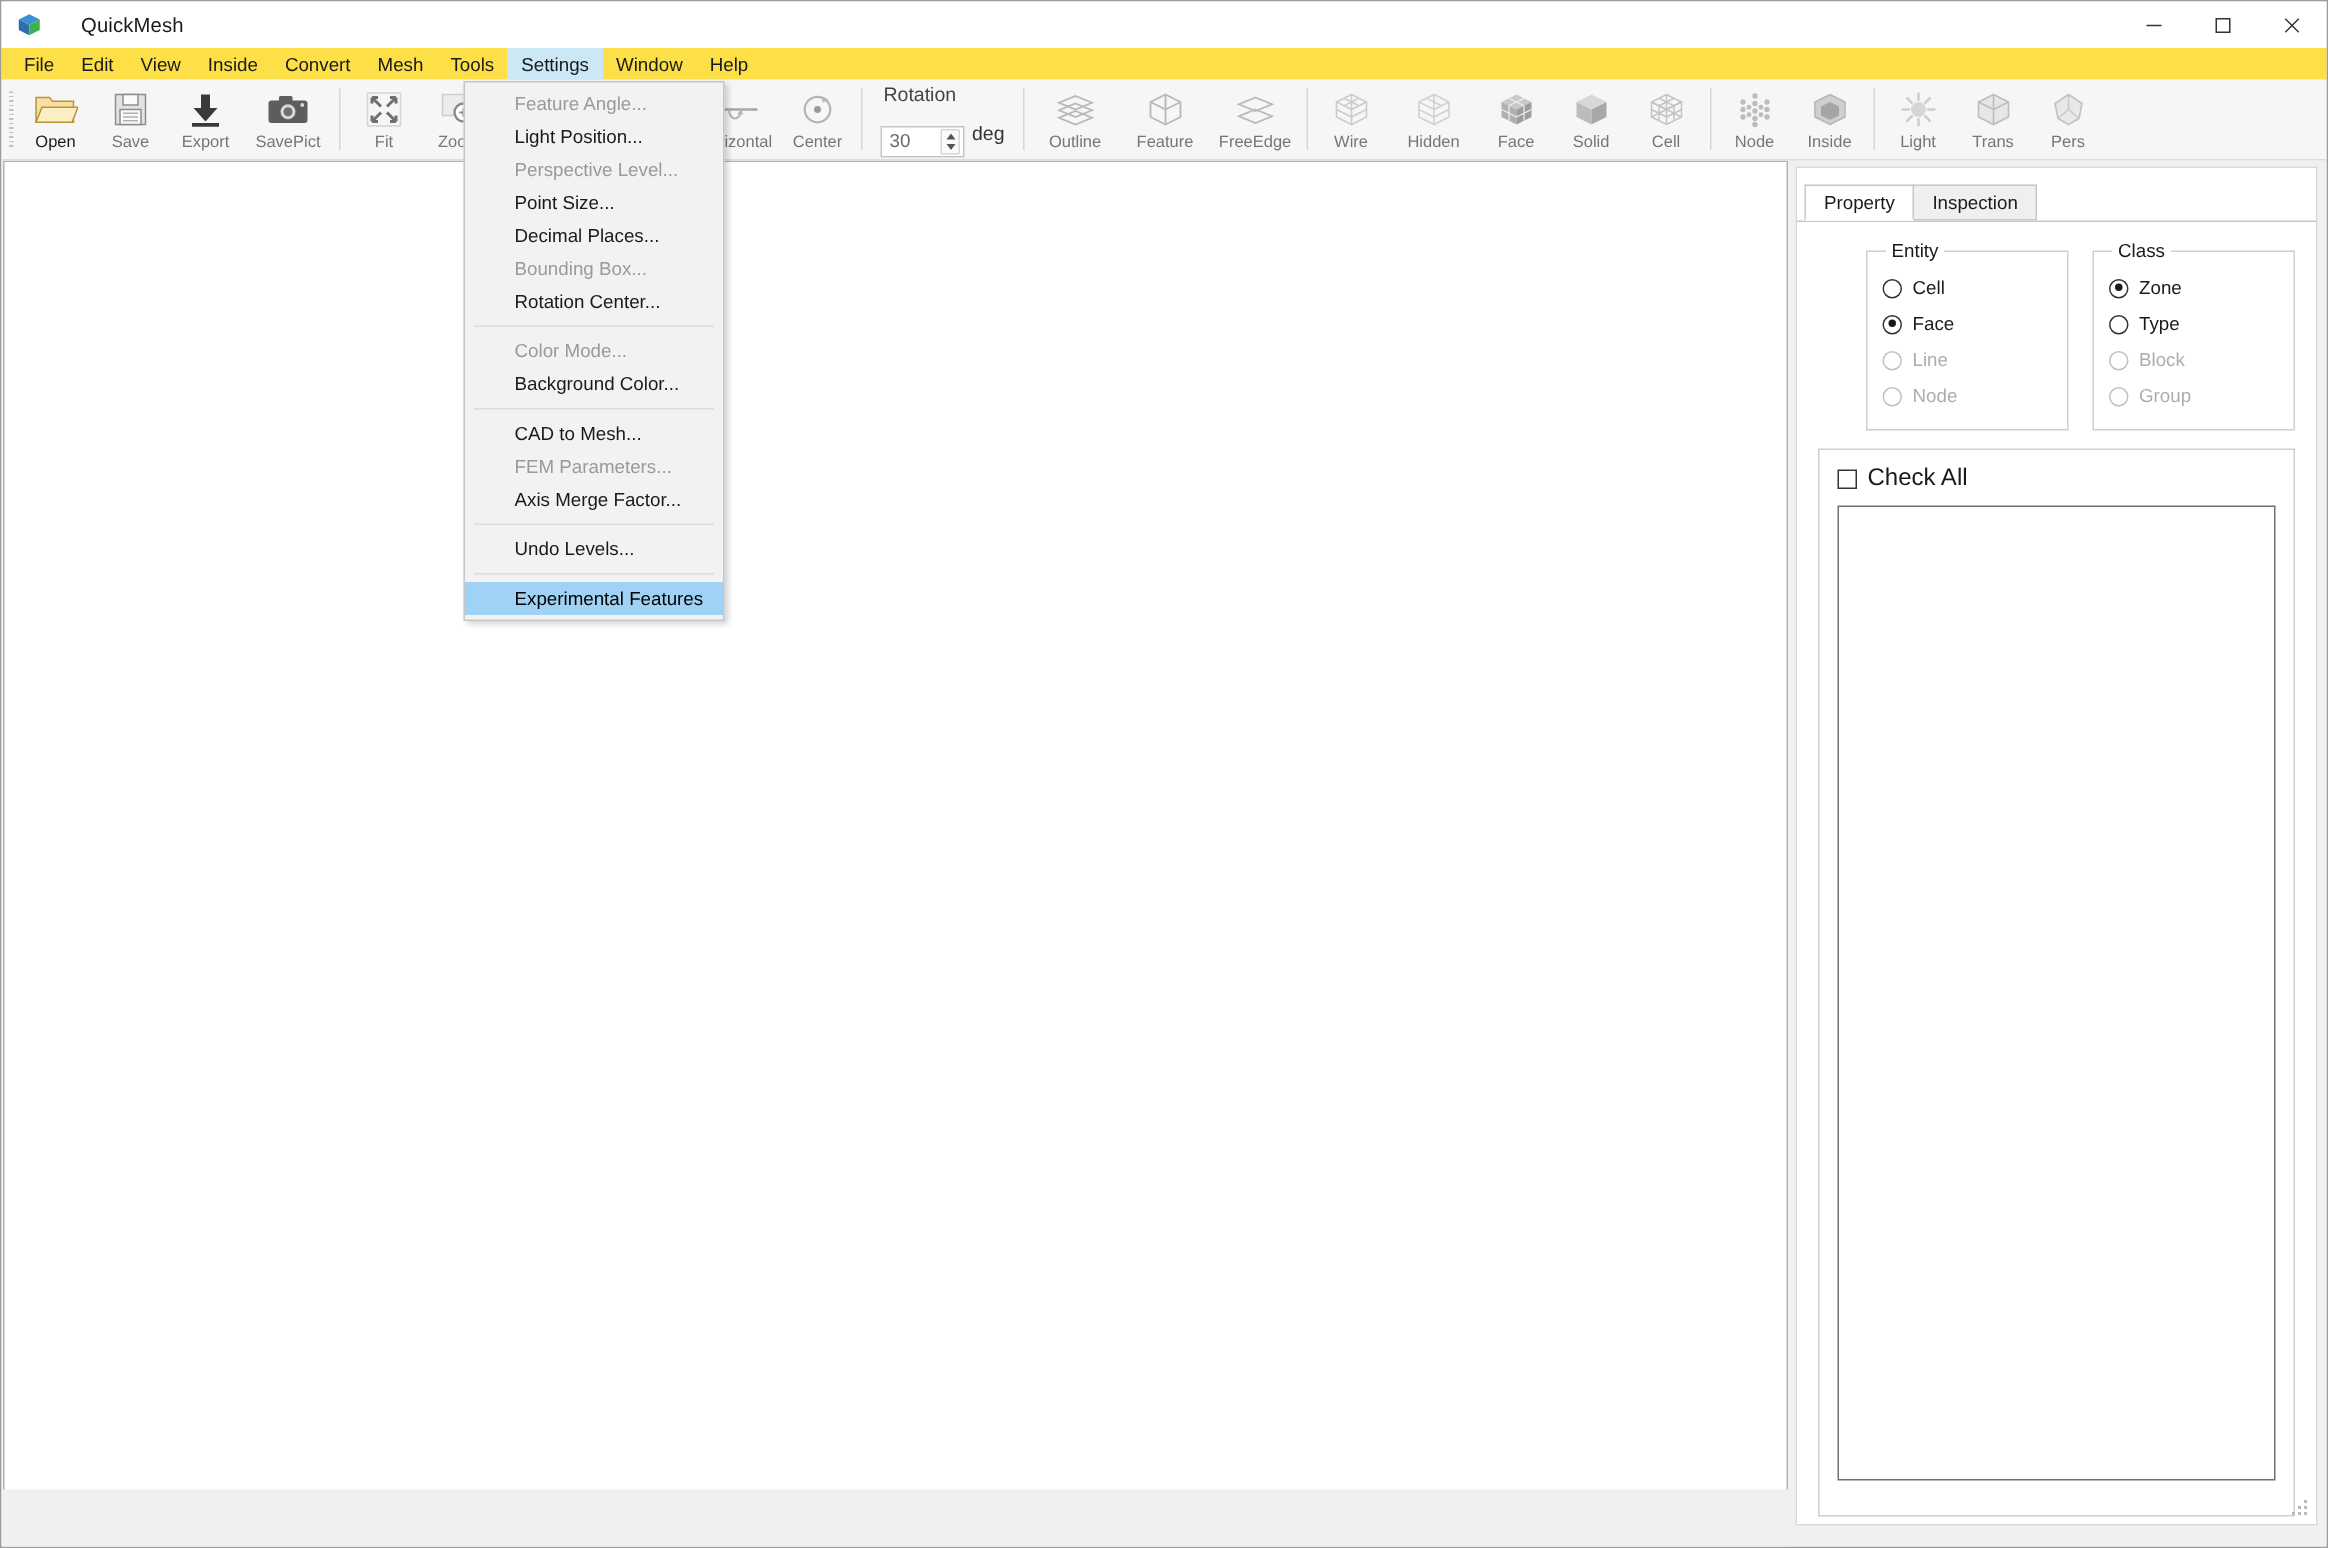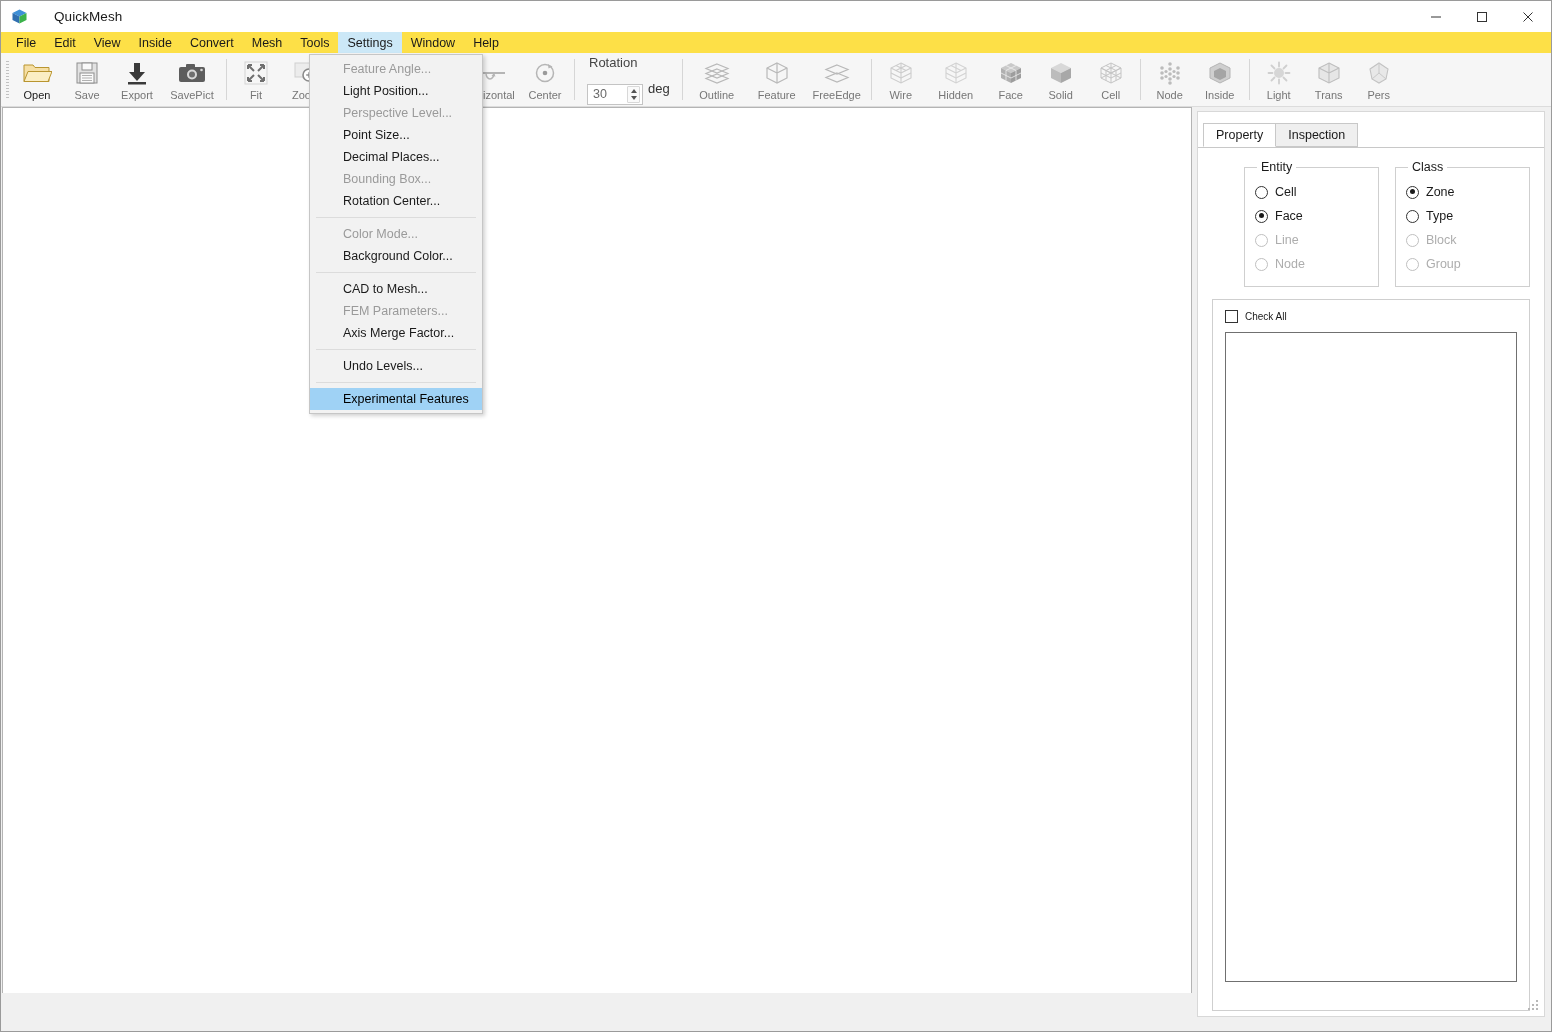--- a/index.html
+++ b/index.html
@@ -190,21 +190,21 @@
   }
   .list-box-wrap {
     margin-top: 12px;
     border: 1px solid #cfcfcf;
     padding: 10px 12px 12px 12px;
     height: 712px;
     background: #ffffff;
   }
   .checkall-row {
     display: flex; align-items: center; gap: 7px;
-    font-size: 10px; color: #1a1a1a; margin-bottom: 9px;
+    font-size: 16px; color: #1a1a1a; margin-bottom: 9px;
   }
   .cb {
     width: 13px; height: 13px; border: 1.4px solid #333; background: #fff;
     display: inline-block; flex: 0 0 auto;
   }
   .listbox {
     width: 100%; height: 650px;
     border: 1px solid #707070; background: #ffffff;
   }
   .resize-grip {

